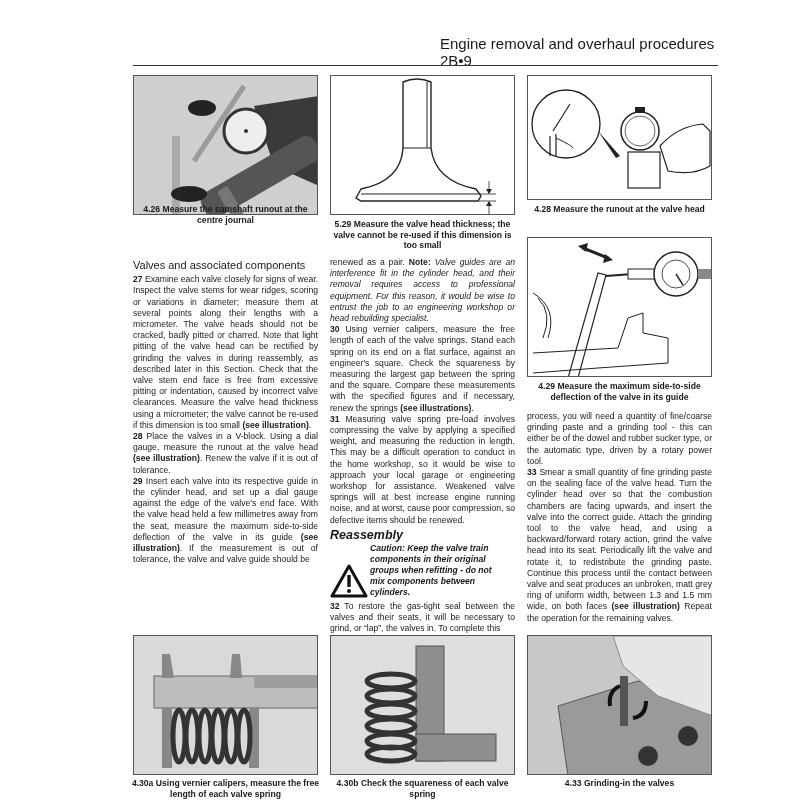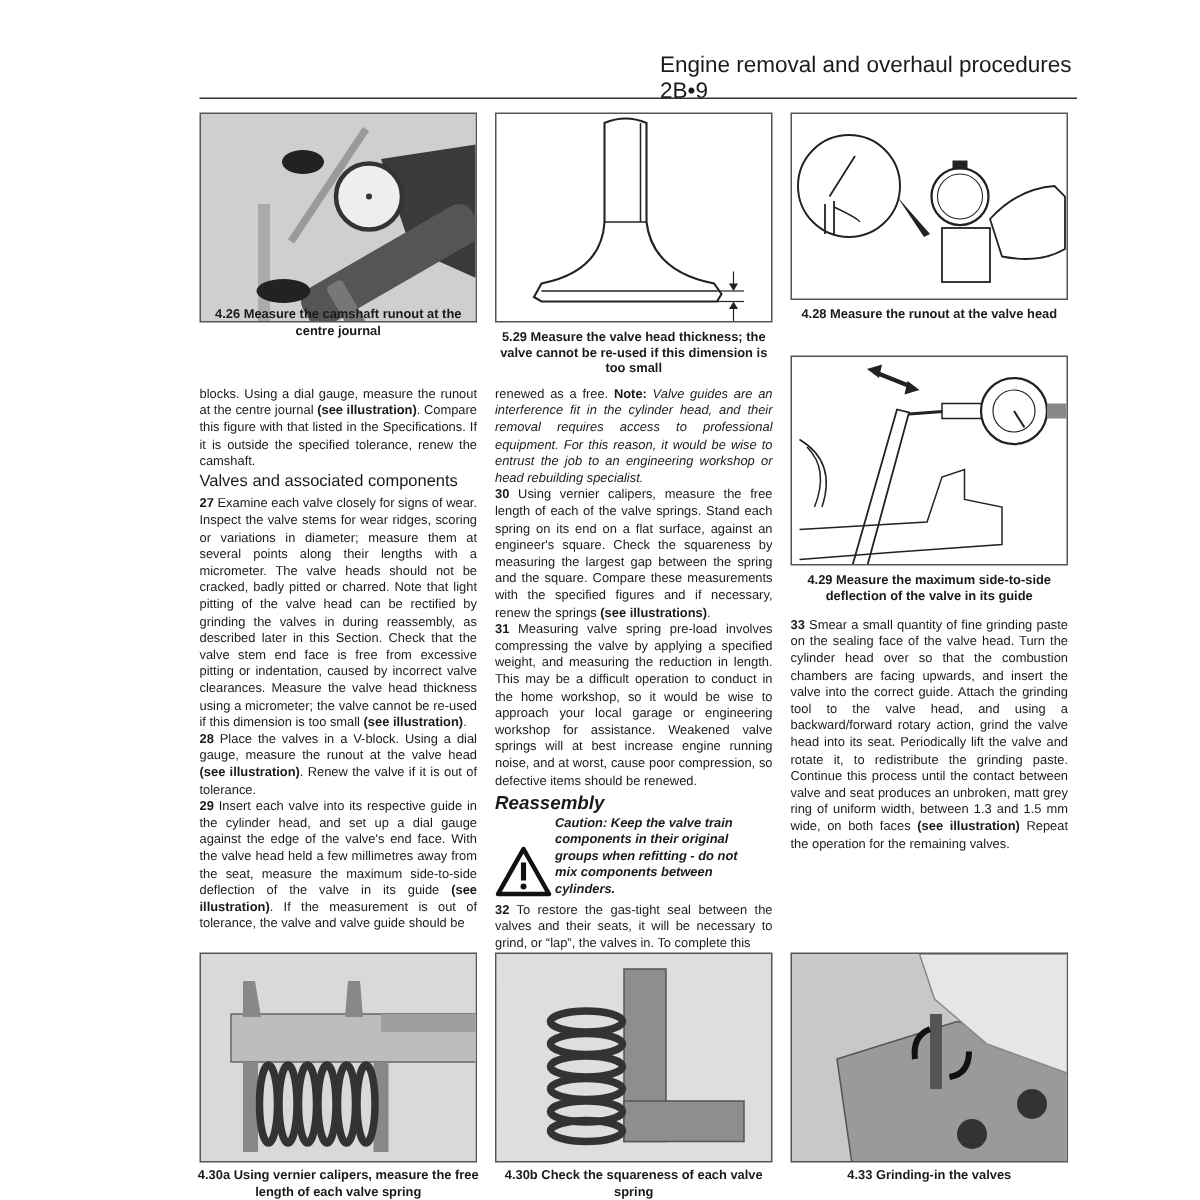--- a/index.html
+++ b/index.html
@@ -88,46 +88,46 @@
     <circle cx="148" cy="36" r="14" fill="none" stroke="#222" stroke-width="0.8"></circle>
     <line x1="148" y1="36" x2="155" y2="47" stroke="#222" stroke-width="1.4"></line>
     <rect x="170" y="31" width="14" height="10" fill="#888"></rect>
     <path d="M5,55 Q30,70 20,100 M10,60 Q25,75 15,100" stroke="#222" fill="none"></path>
     <path d="M5,115 L90,110 L100,80 L115,75 L115,95 L140,100 L140,125 L70,130 L5,135" stroke="#222" fill="none"></path>
   </svg>
 </div>
 <div class="cap" style="left:527px;top:381px;width:185px;">4.29 Measure the maximum side-to-side deflection of the valve in its guide</div>
 
 <div class="col" style="left:133px;top:257px;width:185px;">
-  <p><span>blocks. Using a dial gauge, measure the runout at the centre journal </span><b>(see illustration)</b><span>. Compare this figure with that listed in the Specifications. If it is outside the specified tolerance, renew the camshaft.</span></p>
   <h3>Valves and associated components</h3>
   <p><span class="num">27</span><span> Examine each valve closely for signs of wear. Inspect the valve stems for wear ridges, scoring or variations in diameter; measure them at several points along their lengths with a micrometer. The valve heads should not be cracked, badly pitted or charred. Note that light pitting of the valve head can be rectified by grinding the valves in during reassembly, as described later in this Section. Check that the valve stem end face is free from excessive pitting or indentation, caused by incorrect valve clearances. Measure the valve head thickness using a micrometer; the valve cannot be re-used if this dimension is too small </span><b>(see illustration)</b><span>.</span></p>
   <p><span class="num">28</span><span> Place the valves in a V-block. Using a dial gauge, measure the runout at the valve head </span><b>(see illustration)</b><span>. Renew the valve if it is out of tolerance.</span></p>
   <p><span class="num">29</span><span> Insert each valve into its respective guide in the cylinder head, and set up a dial gauge against the edge of the valve's end face. With the valve head held a few millimetres away from the seat, measure the maximum side-to-side deflection of the valve in its guide </span><b>(see illustration)</b><span>. If the measurement is out of tolerance, the valve and valve guide should be</span></p>
 </div>
 
 <div class="col" style="left:330px;top:257px;width:185px;">
-  <p><span>renewed as a free. </span><b>Note:</b><i> Valve guides are an interference fit in the cylinder head, and their removal requires access to professional equipment. For this reason, it would be wise to entrust the job to an engineering workshop or head rebuilding specialist.</i></p>
+  <p><span>renewed as a pair. </span><b>Note:</b><i> Valve guides are an interference fit in the cylinder head, and their removal requires access to professional equipment. For this reason, it would be wise to entrust the job to an engineering workshop or head rebuilding specialist.</i></p>
   <p><span class="num">30</span><span> Using vernier calipers, measure the free length of each of the valve springs. Stand each spring on its end on a flat surface, against an engineer's square. Check the squareness by measuring the largest gap between the spring and the square. Compare these measurements with the specified figures and if necessary, renew the springs </span><b>(see illustrations)</b><span>.</span></p>
   <p><span class="num">31</span><span> Measuring valve spring pre-load involves compressing the valve by applying a specified weight, and measuring the reduction in length. This may be a difficult operation to conduct in the home workshop, so it would be wise to approach your local garage or engineering workshop for assistance. Weakened valve springs will at best increase engine running noise, and at worst, cause poor compression, so defective items should be renewed.</span></p>
   <h2>Reassembly</h2>
   <div class="caution">
     <div class="tri">
       <svg width="38" height="34" viewBox="0 0 38 34">
         <polygon points="19,2 36,32 2,32" fill="#fff" stroke="#111" stroke-width="3" stroke-linejoin="round"></polygon>
         <rect x="17.3" y="11" width="3.4" height="12" fill="#111"></rect>
         <circle cx="19" cy="27" r="2" fill="#111"></circle>
       </svg>
     </div>
     <div class="ctext">Caution: Keep the valve train components in their original groups when refitting - do not mix components between cylinders.</div>
   </div>
   <p><span class="num">32</span><span> To restore the gas-tight seal between the valves and their seats, it will be necessary to grind, or “lap”, the valves in. To complete this</span></p>
 </div>
 
 <div class="col" style="left:527px;top:411px;width:185px;">
+  <p><span>process, you will need a quantity of fine/coarse grinding paste and a grinding tool - this can either be of the dowel and rubber sucker type, or the automatic type, driven by a rotary power tool.</span></p>
   <p><span class="num">33</span><span> Smear a small quantity of fine grinding paste on the sealing face of the valve head. Turn the cylinder head over so that the combustion chambers are facing upwards, and insert the valve into the correct guide. Attach the grinding tool to the valve head, and using a backward/forward rotary action, grind the valve head into its seat. Periodically lift the valve and rotate it, to redistribute the grinding paste. Continue this process until the contact between valve and seat produces an unbroken, matt grey ring of uniform width, between 1.3 and 1.5 mm wide, on both faces </span><b>(see illustration)</b><span> Repeat the operation for the remaining valves.</span></p>
 </div>
 
 <div class="fig photo" style="left:133px;top:635px;width:185px;height:140px;">
   <svg width="185" height="140" viewBox="0 0 185 140">
     <rect width="185" height="140" fill="#d9d9d9"></rect>
     <rect x="20" y="40" width="165" height="32" fill="#bdbdbd" stroke="#666"></rect>
     <rect x="120" y="40" width="65" height="12" fill="#9e9e9e"></rect>
     <polygon points="28,18 36,18 40,42 28,42" fill="#888"></polygon>
     <polygon points="98,18 106,18 108,42 96,42" fill="#888"></polygon>

